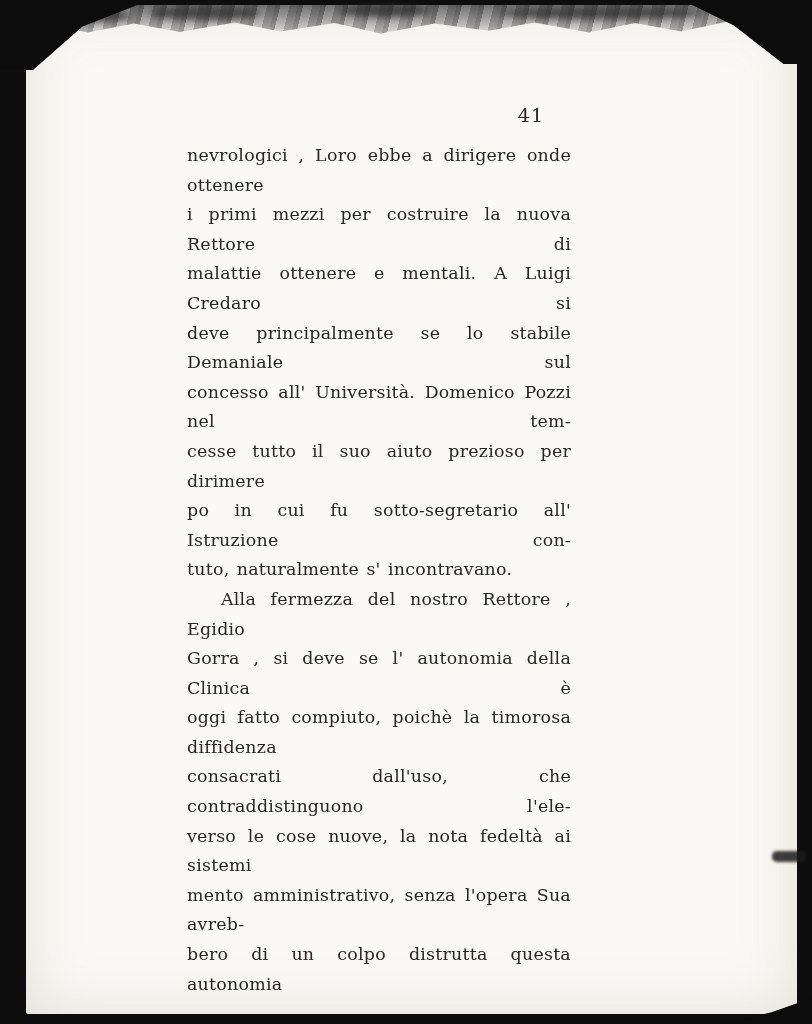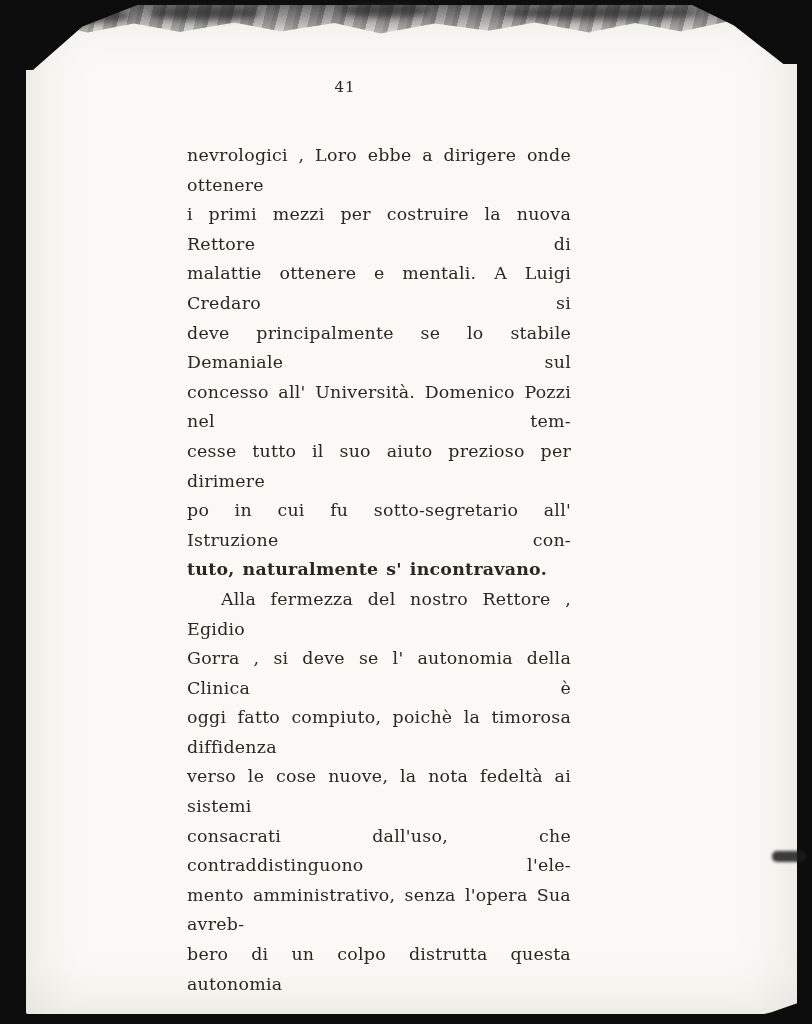--- a/index.html
+++ b/index.html
@@ -68,45 +68,45 @@
     right: 6px; top: 851px; width: 34px; height: 11px;
     background: #1c1c1c;
     border-radius: 5px;
     filter: blur(1.5px);
     opacity: 0.85;
   }
 
   
   .page-number {
     position: absolute;
-    left: 146px; top: 78px; width: 424px;
-    text-align: center;
+    left: 146px; top: 104px; width: 424px;
+    text-align: right;
     padding-right: 26px;
-    font-size: 15px;
+    font-size: 19px;
     letter-spacing: 1px;
     color: var(--ink);
   }
   .text-block {
     position: absolute;
     left: 147px; top: 141px; width: 424px;
     font-size: 17.4px;
     line-height: 29.6px;
     letter-spacing: 0.25px;
     word-spacing: 1.6px;
     color: var(--ink);
     text-rendering: optimizeLegibility;
   }
   .text-block .line {
     text-align: justify;
     text-align-last: justify;
     white-space: normal;
     filter: blur(0.15px);
     margin-left: 40px;
   }
-  .text-block .line.no-just { text-align-last: left; font-weight: bold; }
+  .text-block .line.no-just { text-align-last: left; }
   .text-block .line.indent  { text-indent: 34px; }
 </style>
 </head>
 <body>
 
 <div class="scan">
 
   <div class="page"></div>
 
   <div class="torn-band"></div>
@@ -127,19 +127,19 @@
       <div class="line">i primi mezzi per costruire la nuova Rettore di</div>
       <div class="line">malattie ottenere e mentali. A Luigi Credaro si</div>
       <div class="line">deve principalmente se lo stabile Demaniale sul</div>
       <div class="line">concesso all' Università. Domenico Pozzi nel tem-</div>
       <div class="line">cesse tutto il suo aiuto prezioso per dirimere</div>
       <div class="line">po in cui fu sotto-segretario all' Istruzione con-</div>
       <div class="line no-just">tuto, naturalmente s' incontravano.</div>
       <div class="line indent">Alla fermezza del nostro Rettore , Egidio</div>
       <div class="line">Gorra , si deve se l' autonomia della Clinica è</div>
       <div class="line">oggi fatto compiuto, poichè la timorosa diffidenza</div>
+      <div class="line">consacrati dall'uso, che contraddistinguono l'ele-</div>
       <div class="line">verso le cose nuove, la nota fedeltà ai sistemi</div>
-      <div class="line">consacrati dall'uso, che contraddistinguono l'ele-</div>
       <div class="line">mento amministrativo, senza l'opera Sua avreb-</div>
       <div class="line">bero di un colpo distrutta questa autonomia</div>
     </div>
 
 </div>
 
 </body></html>

